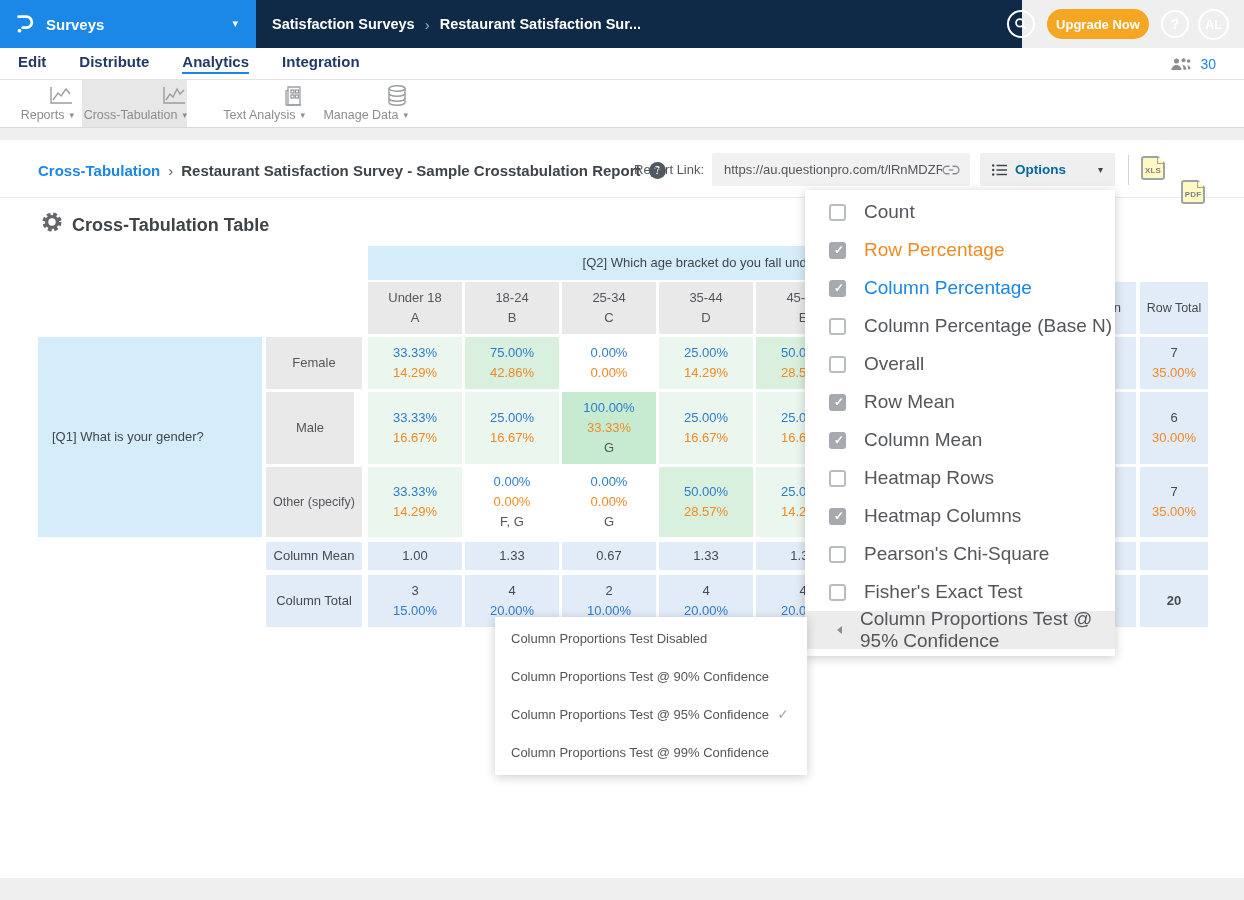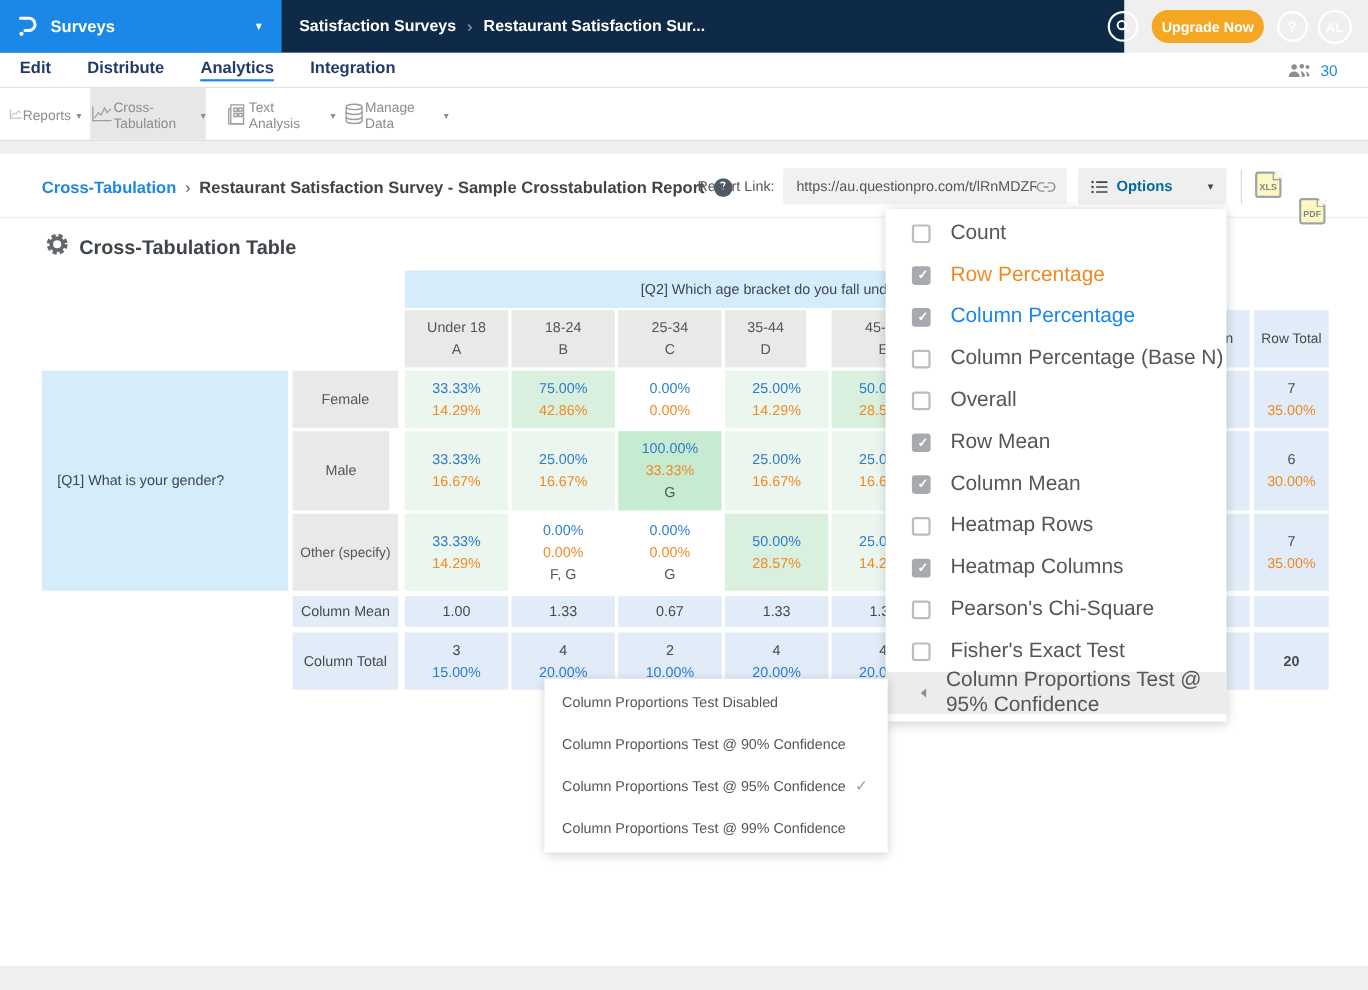--- a/index.html
+++ b/index.html
@@ -23,21 +23,21 @@
   
   .navrow{left:0;top:48px;width:1244px;height:32px;background:#fff;border-bottom:1px solid #E3E3E3;box-sizing:border-box;display:flex;align-items:center;}
   .navrow .tabs{display:flex;gap:33px;padding-left:18px;}
   .tab{font-size:15px;font-weight:700;color:#223A66;cursor:pointer;padding-bottom:2px;}
   .tab.active{border-bottom:2px solid #1B87E6;}
   .resp{position:absolute;right:28px;top:0;height:32px;display:flex;align-items:center;gap:8px;}
   .resp .cnt{color:#1B87E6;font-size:14px;}
 
   
   .toolbar{left:0;top:80px;width:1244px;height:48px;background:#fff;border-bottom:1px solid #D9D9D9;box-sizing:border-box;}
-  .tool{position:absolute;top:0;height:47px;display:flex;align-items:center;justify-content:center;cursor:pointer;color:#8A8D91;font-size:12.5px;}
+  .tool{position:absolute;top:0;height:47px;display:flex;flex-direction:column;align-items:flex-end;justify-content:center;cursor:pointer;color:#8A8D91;font-size:12.5px;}
   .tool.active{background:#E7E7E7;}
   .tool .tlabel{display:flex;align-items:center;gap:5px;margin-top:2px;}
   .tool .tcaret{font-size:9px;color:#8A8D91;}
 
   
   .panel{left:0;top:140px;width:1244px;height:738px;background:#fff;}
   .title-divider{left:0;top:197px;width:1244px;height:1px;background:#EBEBEB;}
 
   
   .rh-left{left:38px;top:158px;height:24px;display:flex;align-items:center;gap:8px;font-size:15px;font-weight:700;}
@@ -253,21 +253,21 @@
       <span>A</span>
   </div>
   <div class="tcell gray" style="left:465px;top:282px;width:94px;height:52px;">
     <span>18-24</span>
       <span>B</span>
   </div>
   <div class="tcell gray" style="left:562px;top:282px;width:94px;height:52px;">
     <span>25-34</span>
       <span>C</span>
   </div>
-  <div class="tcell gray" style="left:659px;top:282px;width:74px;height:52px;">
+  <div class="tcell gray" style="left:659px;top:282px;width:94px;height:52px;">
     <span>35-44</span>
       <span>D</span>
   </div>
   <div class="tcell gray" style="left:756px;top:282px;width:94px;height:52px;">
     <span>45-54</span>
       <span>E</span>
   </div>
   <div class="tcell lav" style="left:1044px;top:282px;width:92px;height:52px;">Row Mean</div>
   <div class="tcell lav small" style="left:1140px;top:282px;width:68px;height:52px;">Row Total</div>
 

